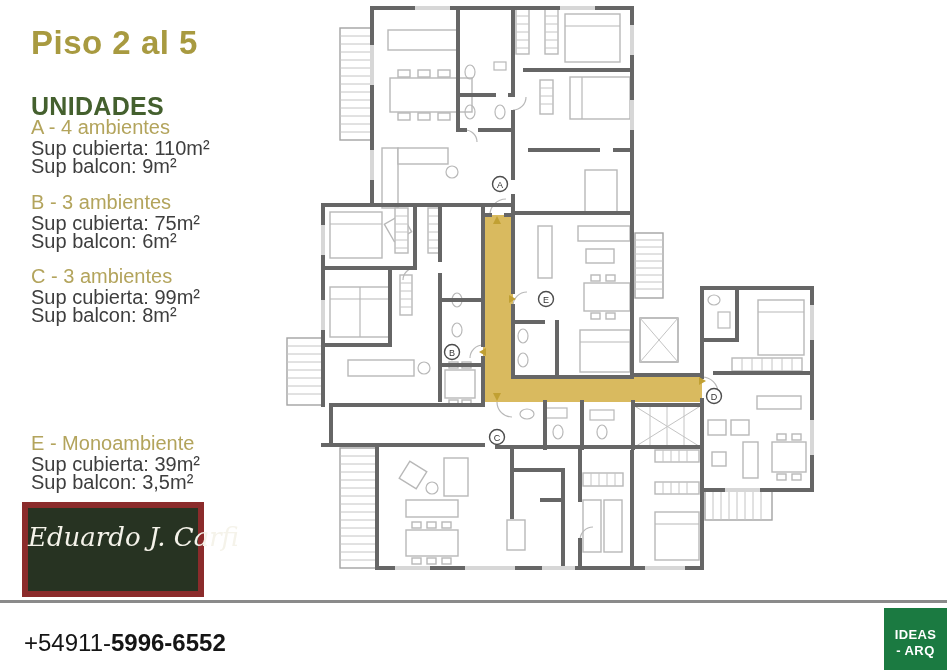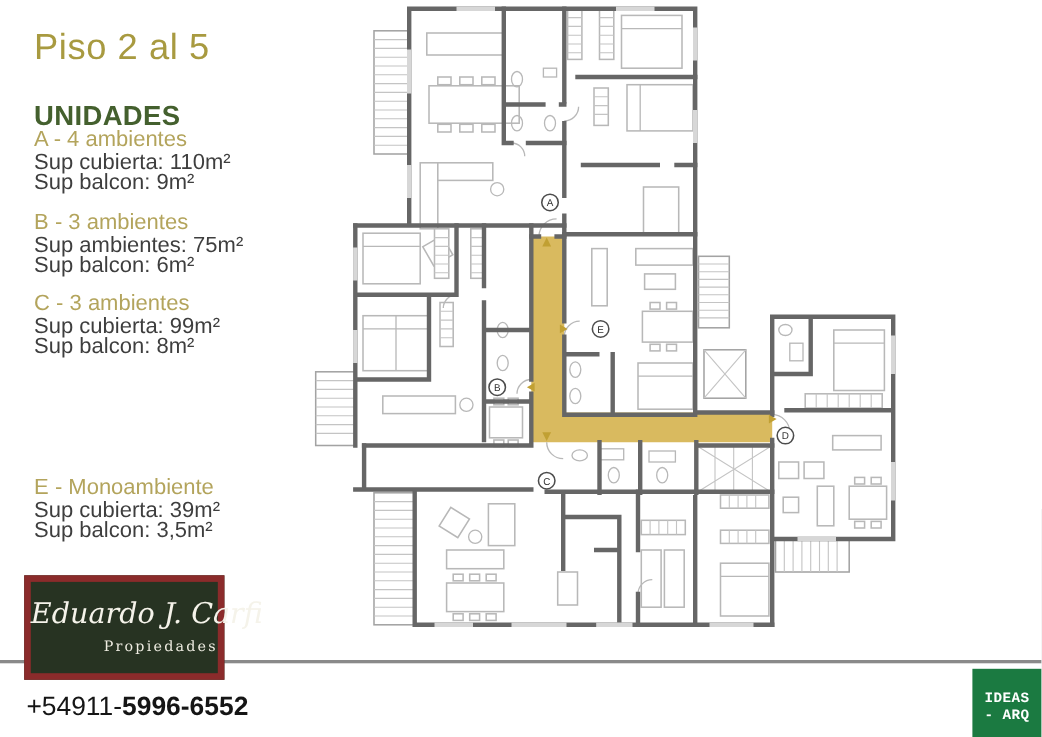--- a/index.html
+++ b/index.html
@@ -1,43 +1,43 @@
 <!DOCTYPE html>
 <html style="--title: #a89a40; --unit-label: #b3a45c; --heading: #44602e; --body-text: #3e3e3e; --logo-border: #8b2b2b; --logo-background: #273322; --divider: #8a8a8a; --badge: #1b7a41; --corridor: #d9ba5f;"><head>
 <meta charset="utf-8">
 <style>
   html,body{margin:0;padding:0;background:#e9e9e9;}
   .page{position:relative;width:947px;height:670px;background:#ffffff;overflow:hidden;
         font-family:"Liberation Sans",sans-serif;}
   
-  .title{position:absolute;left:31px;top:24px;font-size:33px;font-weight:normal;
+  .title{position:absolute;left:31px;top:24px;font-size:33px;font-weight:bold;
          color:var(--title,#a89a40);letter-spacing:.5px;}
   .legend-heading{position:absolute;left:31px;top:92px;font-size:25px;font-weight:bold;
          color:var(--heading,#44602e);letter-spacing:.3px;}
   .unit-group{position:absolute;left:31px;line-height:18.5px;font-size:20px;}
   .unit-label{color:var(--unit-label,#b3a45c);margin-bottom:2px;}
   .unit-line{color:var(--body-text,#3e3e3e);}
   .g-a{top:118px}.g-b{top:193px}.g-c{top:267px}.g-d{top:342px}.g-e{top:434px}
   
-  .logo{position:absolute;left:22px;top:523px;width:170px;height:83px;z-index:3;
+  .logo{position:absolute;left:22px;top:502px;width:170px;height:83px;z-index:3;
         background:var(--logo-background,#273322);border:6px solid var(--logo-border,#8b2b2b);
-        text-align:right;}
+        text-align:left;}
   .logo-name{margin-top:14px;font-family:"DejaVu Serif",serif;font-style:italic;
         font-size:26px;color:#f5f3ea;white-space:nowrap;}
   .logo-sub{margin-top:8px;font-family:"DejaVu Serif",serif;font-size:13px;color:#efede2;
         letter-spacing:2px;}
   
   .divider{position:absolute;left:0;top:600px;width:947px;height:3px;
         background:var(--divider,#8a8a8a);z-index:1;}
   .phone{position:absolute;left:24px;top:629px;font-size:24px;color:#151515;z-index:2;}
   .phone b{font-weight:bold;}
   .studio-badge{position:absolute;right:0;bottom:0;width:63px;height:62px;z-index:2;
         background:var(--badge,#1b7a41);color:#ffffff;font-size:13px;font-weight:bold;
         letter-spacing:.4px;text-align:center;line-height:16px;padding-top:19px;
-        box-sizing:border-box;font-family:Liberation Mono, monospace;}
+        box-sizing:border-box;}
   
   svg{position:absolute;left:0;top:0;z-index:0;}
   .wall{stroke:#666;stroke-width:4;fill:none;stroke-linecap:square;}
   .win{stroke:#d7d7d7;stroke-width:4;fill:none;stroke-linecap:butt;}
   .thin{stroke:#a3a3a3;stroke-width:1.4;fill:none;}
   .furn{stroke:#b8b8b8;stroke-width:1.4;fill:#ffffff;}
   .furnl{stroke:#b8b8b8;stroke-width:1.2;fill:none;}
   .hatch{stroke:#c4c4c4;stroke-width:1;}
   .marker-circle{fill:#fff;stroke:#4c4c4c;stroke-width:1.4;}
   .marker-letter{font-family:"Liberation Sans",sans-serif;font-size:9px;fill:#333;
@@ -273,39 +273,38 @@
   <div class="title">Piso 2 al 5</div>
   <div class="legend-heading">UNIDADES</div>
 
   <div class="unit-group g-a">
     <div class="unit-label">A - 4 ambientes</div>
     <div class="unit-line">Sup cubierta: 110m²</div>
     <div class="unit-line">Sup balcon: 9m²</div>
   </div>
   <div class="unit-group g-b">
     <div class="unit-label">B - 3 ambientes</div>
-    <div class="unit-line">Sup ambientes: 75m²</div>
+    <div class="unit-line">Sup cubierta: 75m²</div>
     <div class="unit-line">Sup balcon: 6m²</div>
   </div>
   <div class="unit-group g-c">
     <div class="unit-label">C - 3 ambientes</div>
     <div class="unit-line">Sup cubierta: 99m²</div>
     <div class="unit-line">Sup balcon: 8m²</div>
   </div>
   <div class="unit-group g-e">
     <div class="unit-label">E - Monoambiente</div>
     <div class="unit-line">Sup cubierta: 39m²</div>
     <div class="unit-line">Sup balcon: 3,5m²</div>
   </div>
 
   <div class="divider"></div>
 
   <div class="logo">
     <div class="logo-name">Eduardo J. Carfi</div>
-    <div class="logo-sub">Propiedades</div>
   </div>
 
   <div class="phone"><span>+54911-</span><b>5996-6552</b></div>
 
   <div class="studio-badge">
     <div>IDEAS</div>
     <div>- ARQ</div>
   </div>
 
 </div>

